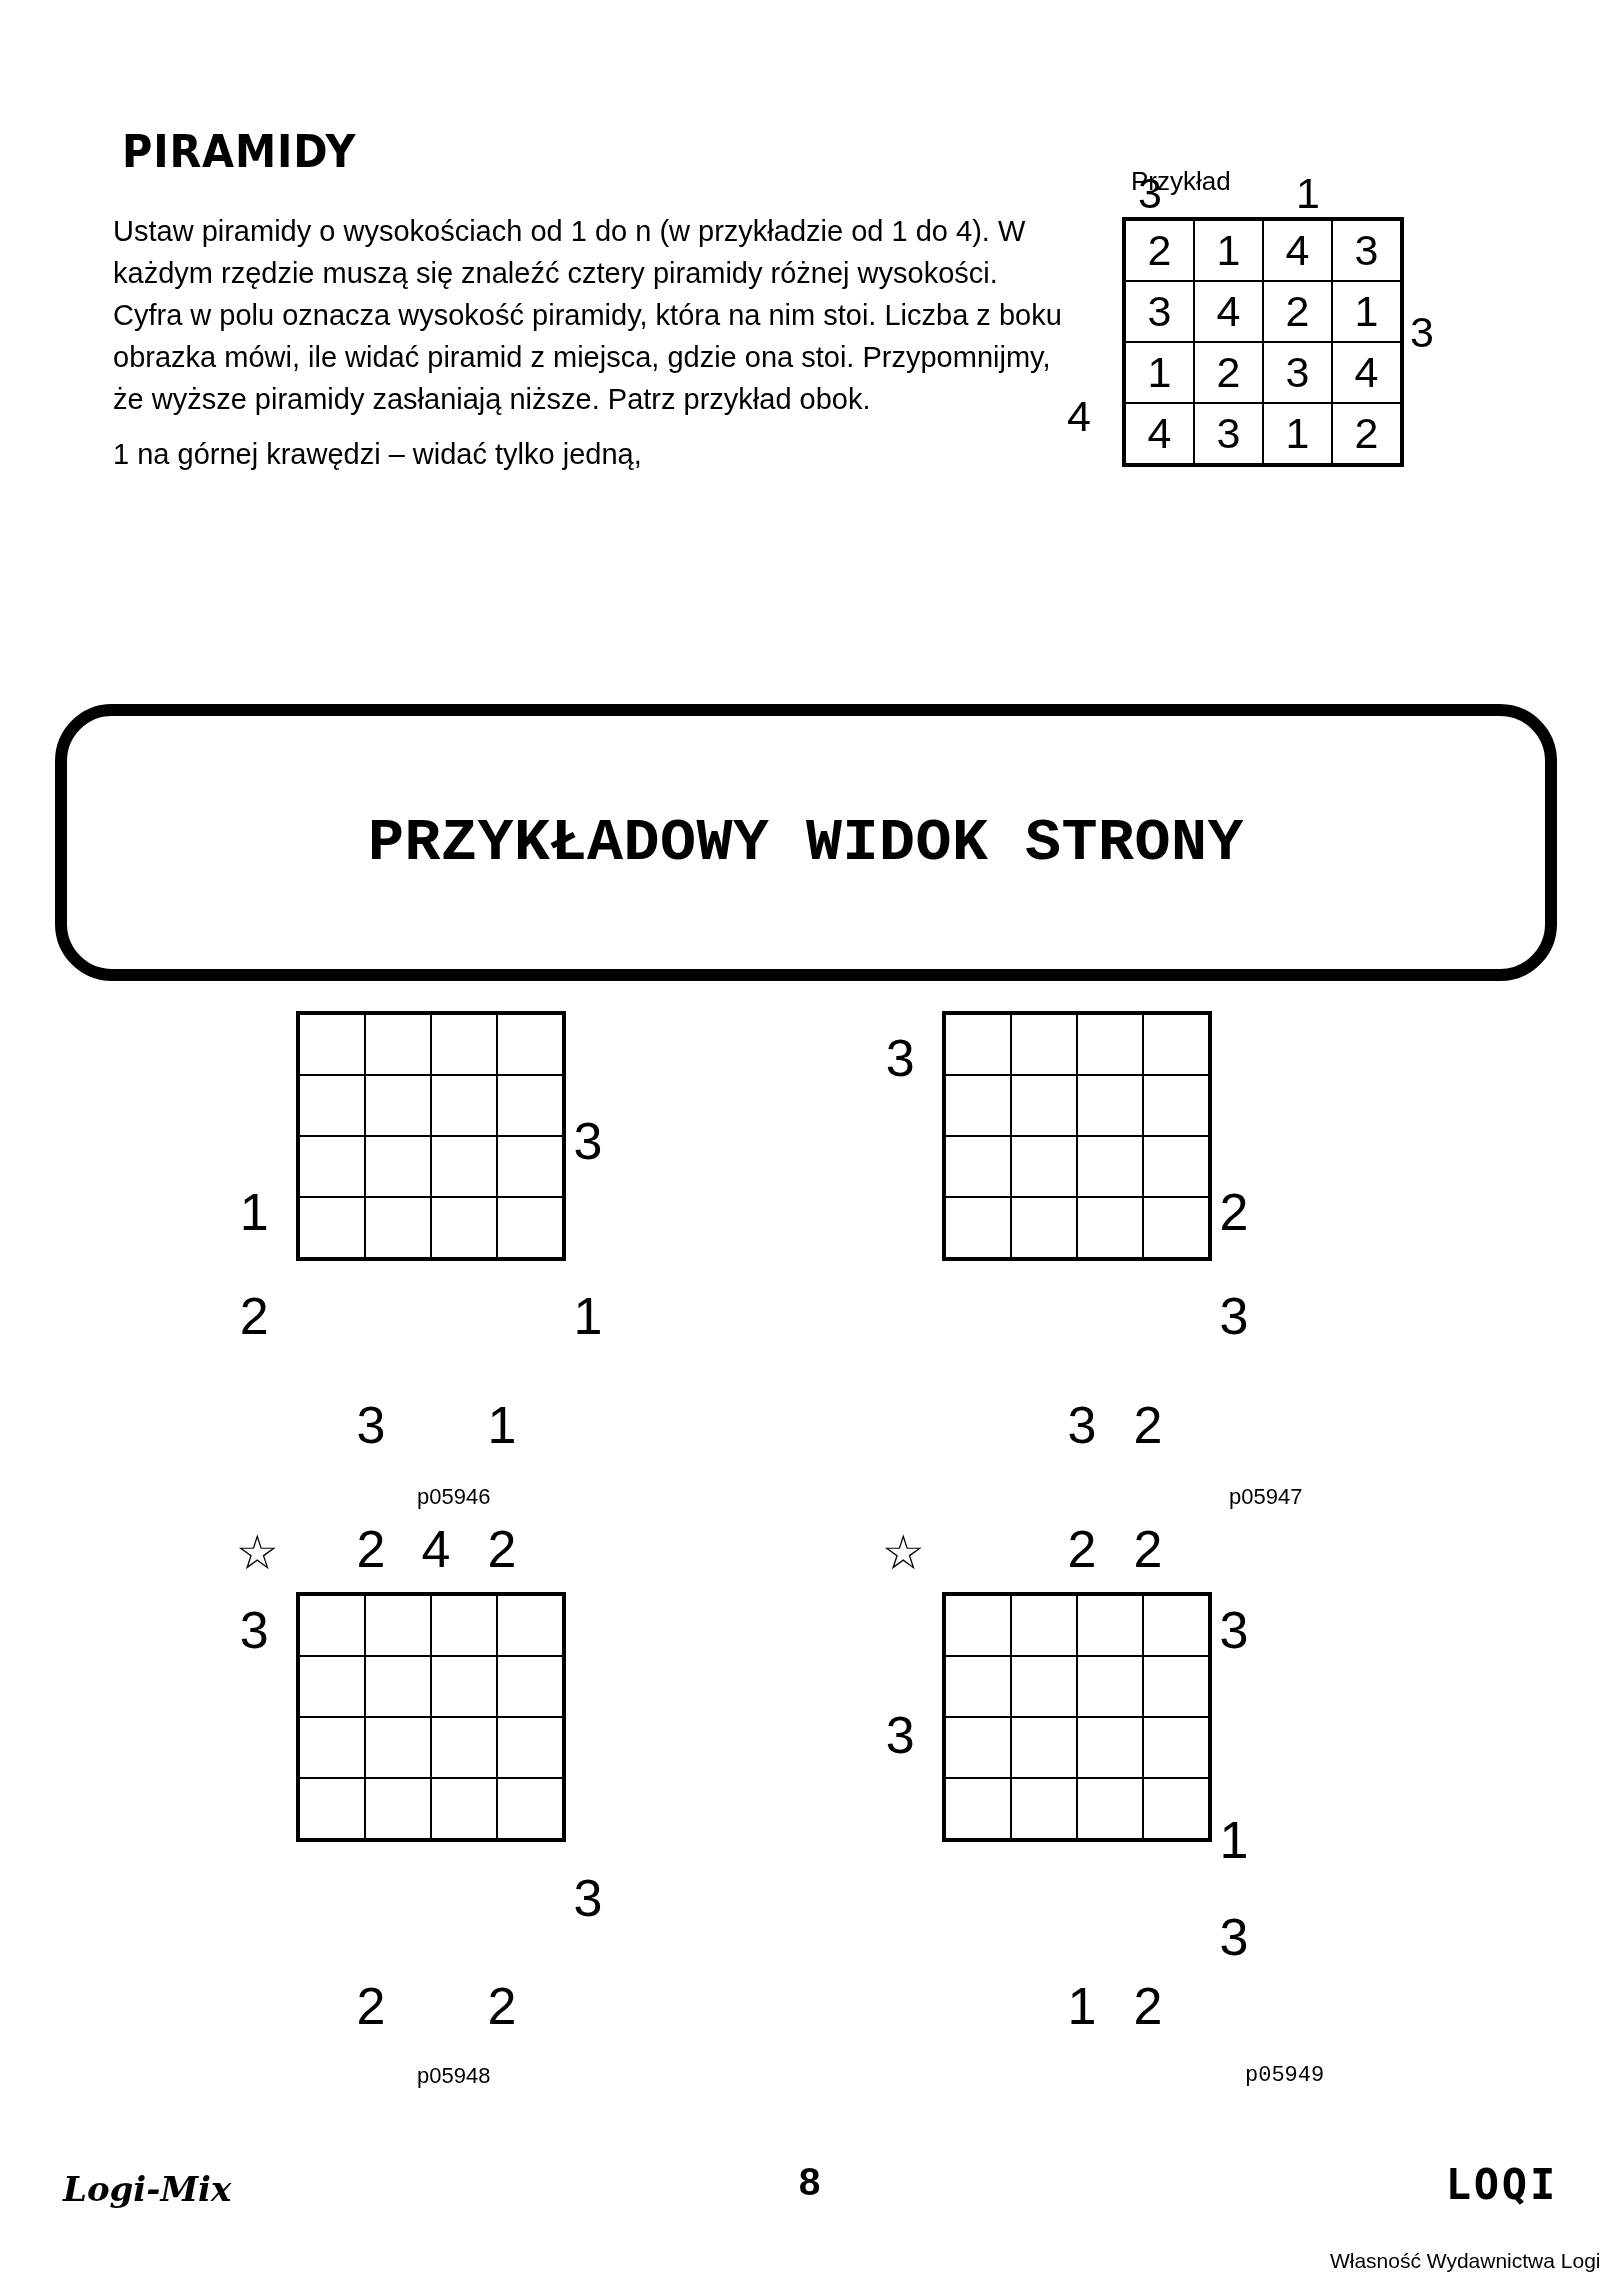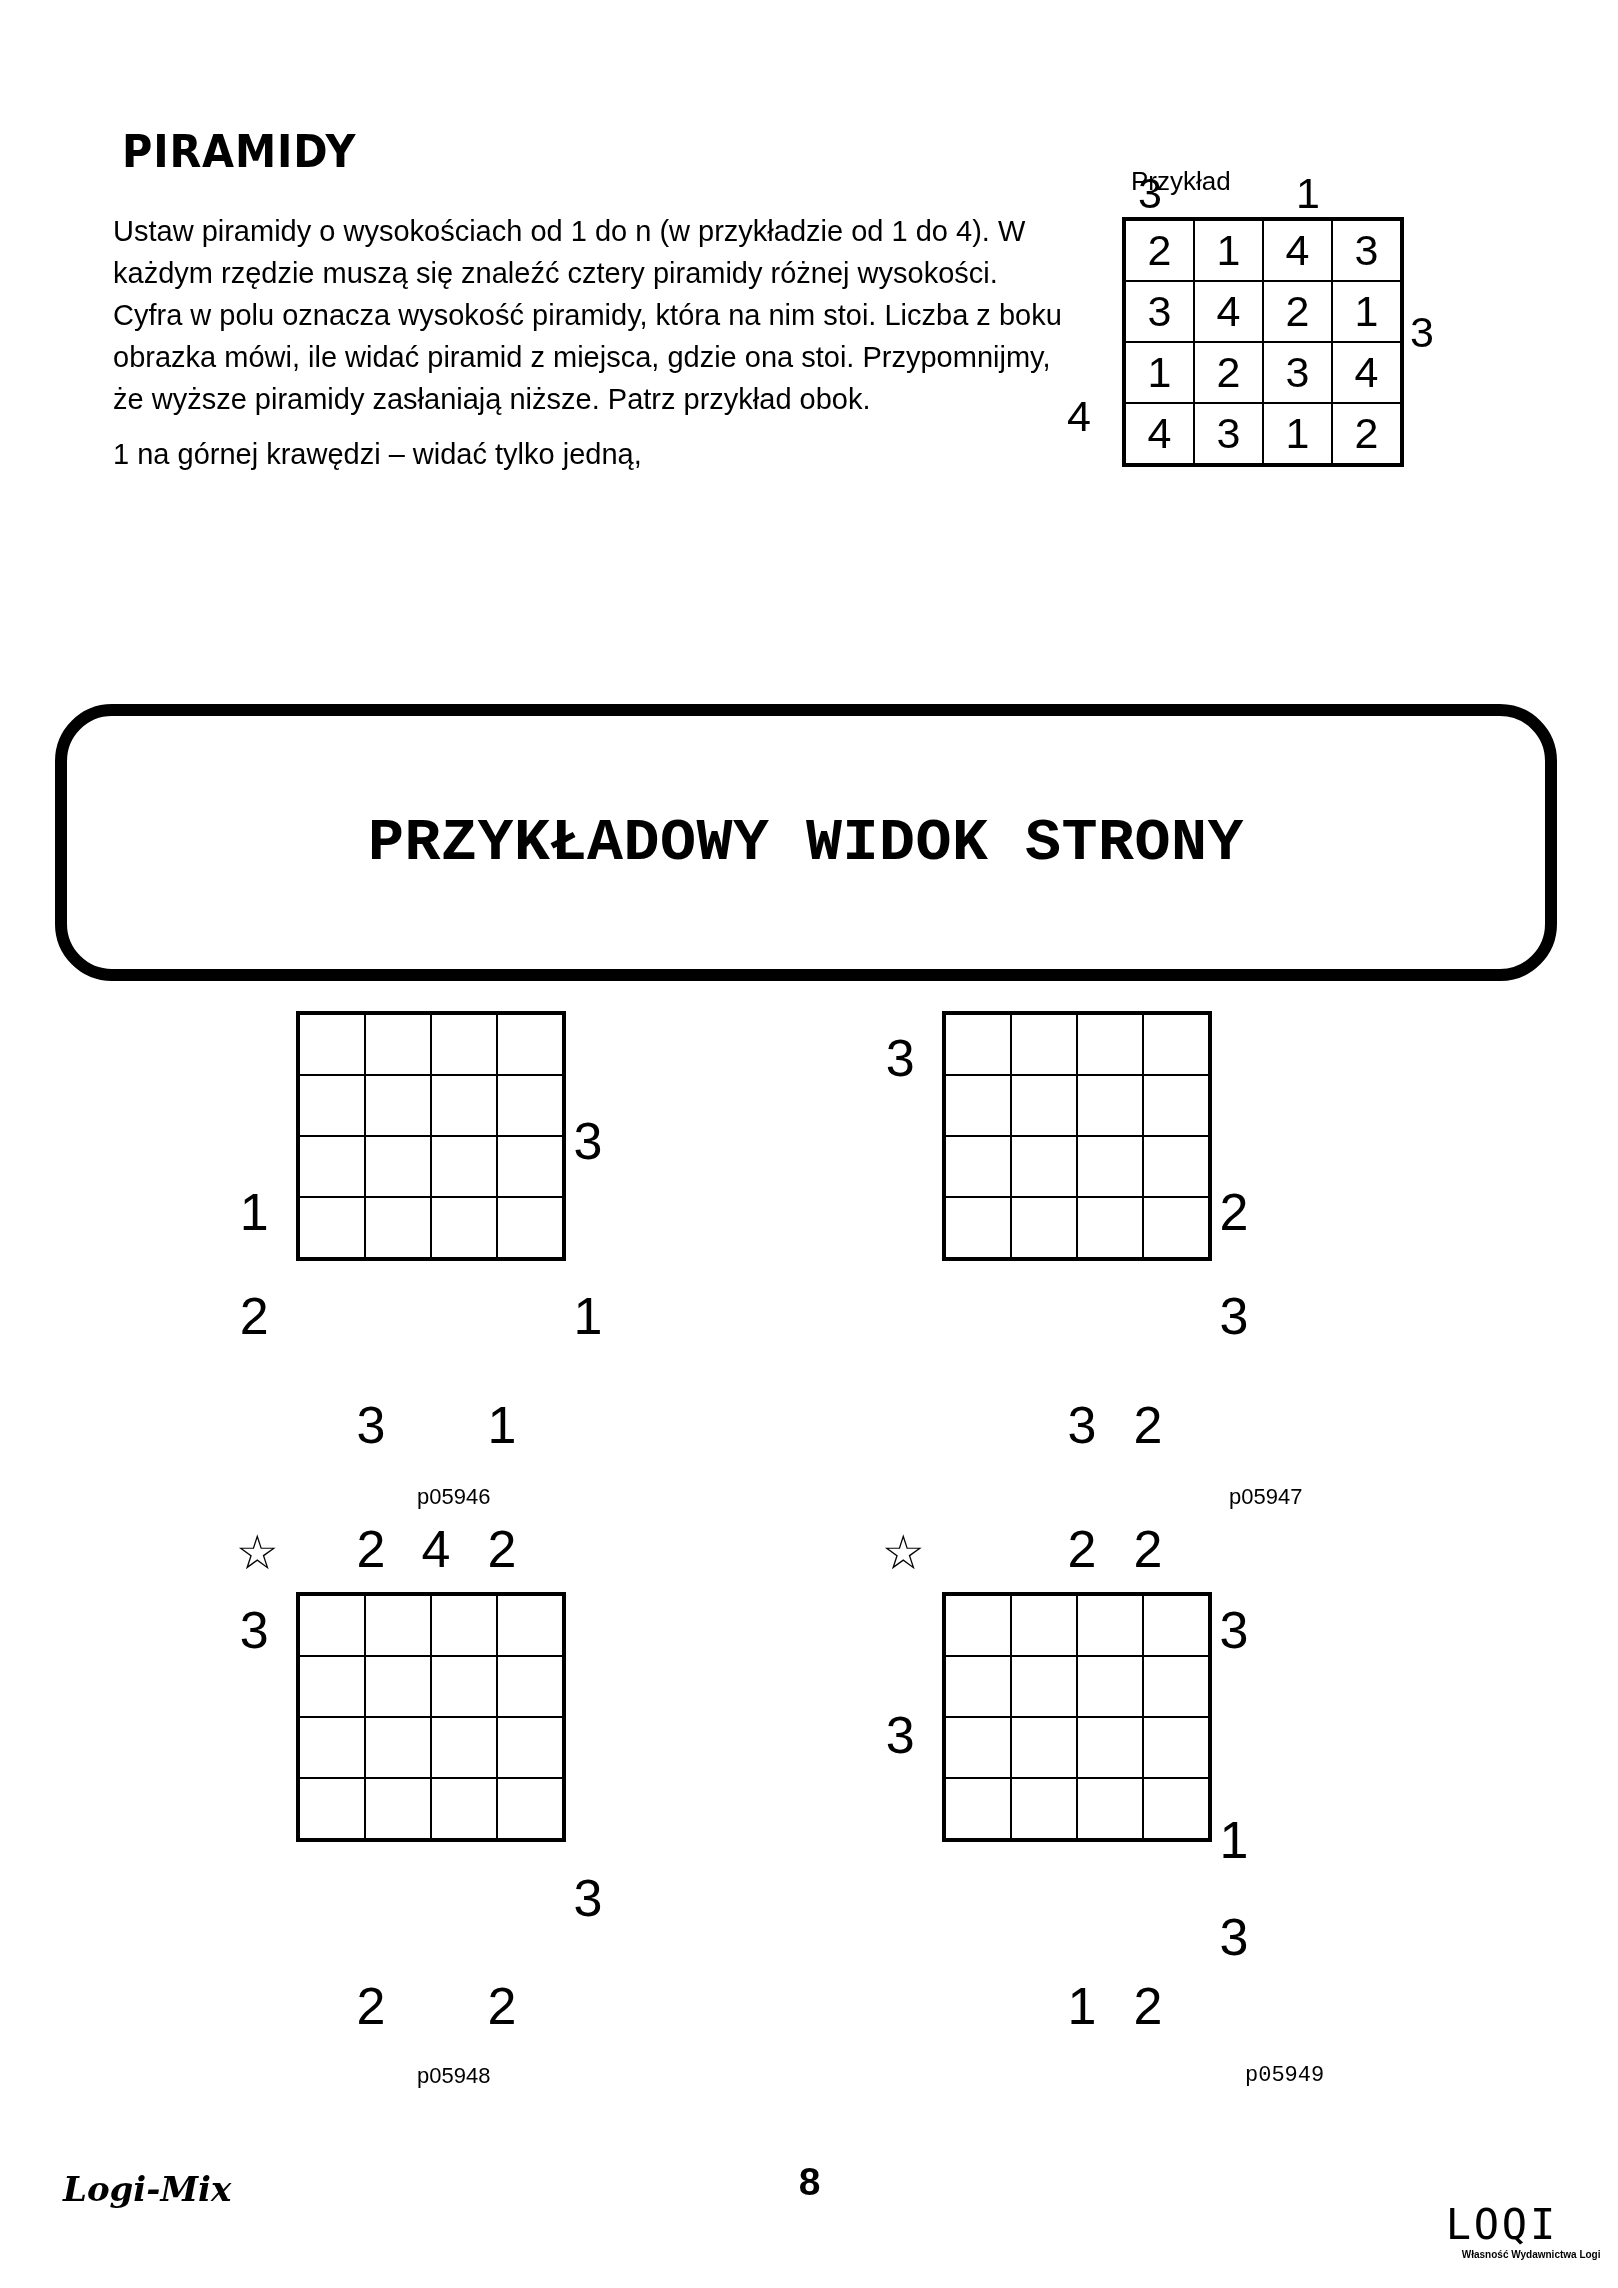--- a/index.html
+++ b/index.html
@@ -168,32 +168,31 @@
     text-align: center;
     font-family: "Liberation Sans", sans-serif;
     font-weight: bold;
     font-size: 39px;
   }
   #footer-logo {
     position: absolute;
     right: 61px;
     top: 2160px;
     font-family: "DejaVu Sans Mono", monospace;
-    font-weight: normal;
+    font-weight: bold;
     font-size: 42px;
     letter-spacing: 2.8px;
-    margin-top: 40px;
   }
   #footer-note {
     position: absolute;
     right: 18.5px;
     top: 2249px;
     font-family: "Liberation Sans", sans-serif;
-    font-weight: bold;
-    font-size: 10px;
+    font-weight: normal;
+    font-size: 21px;
   }
 </style>
 </head>
 <body>
 
 <div id="page-title">PIRAMIDY</div>
 
 <div id="instructions">
   <p>Ustaw piramidy o wysokościach od 1 do n (w przykładzie od 1 do 4). W każdym rzędzie muszą się znaleźć cztery piramidy różnej wysokości. Cyfra w polu oznacza wysokość piramidy, która na nim stoi. Liczba z boku obrazka mówi, ile widać piramid z miejsca, gdzie ona stoi. Przypomnijmy, że wyższe piramidy zasłaniają niższe. Patrz przykład obok.</p>
   <p>1 na górnej krawędzi – widać tylko jedną,</p>

